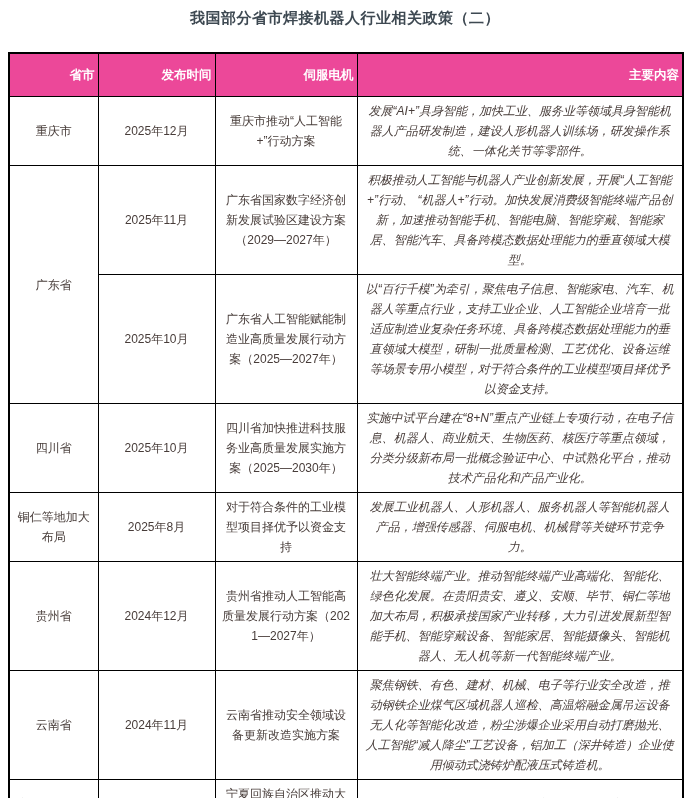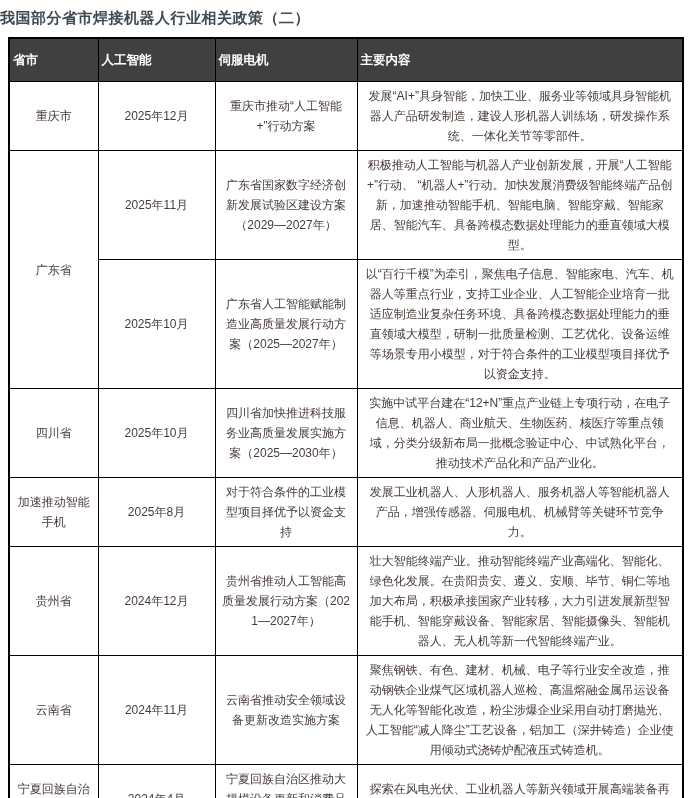--- a/index.html
+++ b/index.html
@@ -10,78 +10,78 @@
   }
   .page {
     width: 690px;
     height: 798px;
     background: #ffffff;
     box-sizing: border-box;
     overflow: hidden;
   }
   .page-title {
     margin: 0;
-    padding: 9px 0 9px 0;
-    text-align: left;
+    padding: 9px 0 24px 0;
+    text-align: center;
     font-size: 15px;
     font-weight: bold;
     color: #3e4952;
     letter-spacing: 0.5px;
   }
   table.policy-table {
     width: 674px;
     margin: 0 8px;
     border-collapse: collapse;
     border: 2px solid #000000;
     table-layout: fixed;
   }
   .policy-table th {
-    background: #404040;
+    background: #ec4899;
     color: #ffffff;
     font-size: 12.5px;
     font-weight: bold;
     height: 38px;
     border: 1px solid #000000;
-    text-align: left;
+    text-align: right;
     vertical-align: middle;
     padding: 2px 3px;
   }
   .policy-table td {
     border: 1px solid #000000;
     font-size: 12px;
     color: #473c39;
     line-height: 20px;
     text-align: center;
     vertical-align: middle;
     padding: 4px 5px;
     word-break: break-all;
   }
   col.c-province { width: 89px; }
   col.c-date     { width: 117px; }
   col.c-policy   { width: 142px; }
   col.c-content  { width: 326px; }
-  td.content-cell { padding: 4px 7px; }
+  td.content-cell { padding: 4px 7px; font-style: italic; }
 </style>
 </head>
 <body>
 
 <div class="page">
   <h1 class="page-title">我国部分省市焊接机器人行业相关政策（二）</h1>
 
   <table class="policy-table">
     <colgroup>
       <col class="c-province">
       <col class="c-date">
       <col class="c-policy">
       <col class="c-content">
     </colgroup>
     <thead>
       <tr>
         <th>省市</th>
-        <th>人工智能</th>
+        <th>发布时间</th>
         <th>伺服电机</th>
         <th>主要内容</th>
       </tr>
     </thead>
     <tbody>
       <tr>
         <td>重庆市</td>
         <td>2025年12月</td>
         <td>重庆市推动“人工智能+”行动方案</td>
         <td class="content-cell">发展“AI+”具身智能，加快工业、服务业等领域具身智能机器人产品研发制造，建设人形机器人训练场，研发操作系统、一体化关节等零部件。</td>
@@ -94,24 +94,24 @@
       </tr>
       <tr>
         <td>2025年10月</td>
         <td>广东省人工智能赋能制造业高质量发展行动方案（2025—2027年）</td>
         <td class="content-cell">以“百行千模”为牵引，聚焦电子信息、智能家电、汽车、机器人等重点行业，支持工业企业、人工智能企业培育一批适应制造业复杂任务环境、具备跨模态数据处理能力的垂直领域大模型，研制一批质量检测、工艺优化、设备运维等场景专用小模型，对于符合条件的工业模型项目择优予以资金支持。</td>
       </tr>
       <tr>
         <td>四川省</td>
         <td>2025年10月</td>
         <td>四川省加快推进科技服务业高质量发展实施方案（2025—2030年）</td>
-        <td class="content-cell">实施中试平台建在“12+N”重点产业链上专项行动，在电子信息、机器人、商业航天、生物医药、核医疗等重点领域，分类分级新布局一批概念验证中心、中试熟化平台，推动技术产品化和产品产业化。</td>
+        <td class="content-cell">实施中试平台建在“8+N”重点产业链上专项行动，在电子信息、机器人、商业航天、生物医药、核医疗等重点领域，分类分级新布局一批概念验证中心、中试熟化平台，推动技术产品化和产品产业化。</td>
       </tr>
       <tr>
-        <td>加速推动智能手机</td>
+        <td>铜仁等地加大布局</td>
         <td>2025年8月</td>
         <td>对于符合条件的工业模型项目择优予以资金支持</td>
         <td class="content-cell">发展工业机器人、人形机器人、服务机器人等智能机器人产品，增强传感器、伺服电机、机械臂等关键环节竞争力。</td>
       </tr>
       <tr>
         <td>贵州省</td>
         <td>2024年12月</td>
         <td>贵州省推动人工智能高质量发展行动方案（2021—2027年）</td>
         <td class="content-cell">壮大智能终端产业。推动智能终端产业高端化、智能化、绿色化发展。在贵阳贵安、遵义、安顺、毕节、铜仁等地加大布局，积极承接国家产业转移，大力引进发展新型智能手机、智能穿戴设备、智能家居、智能摄像头、智能机器人、无人机等新一代智能终端产业。</td>
       </tr>

